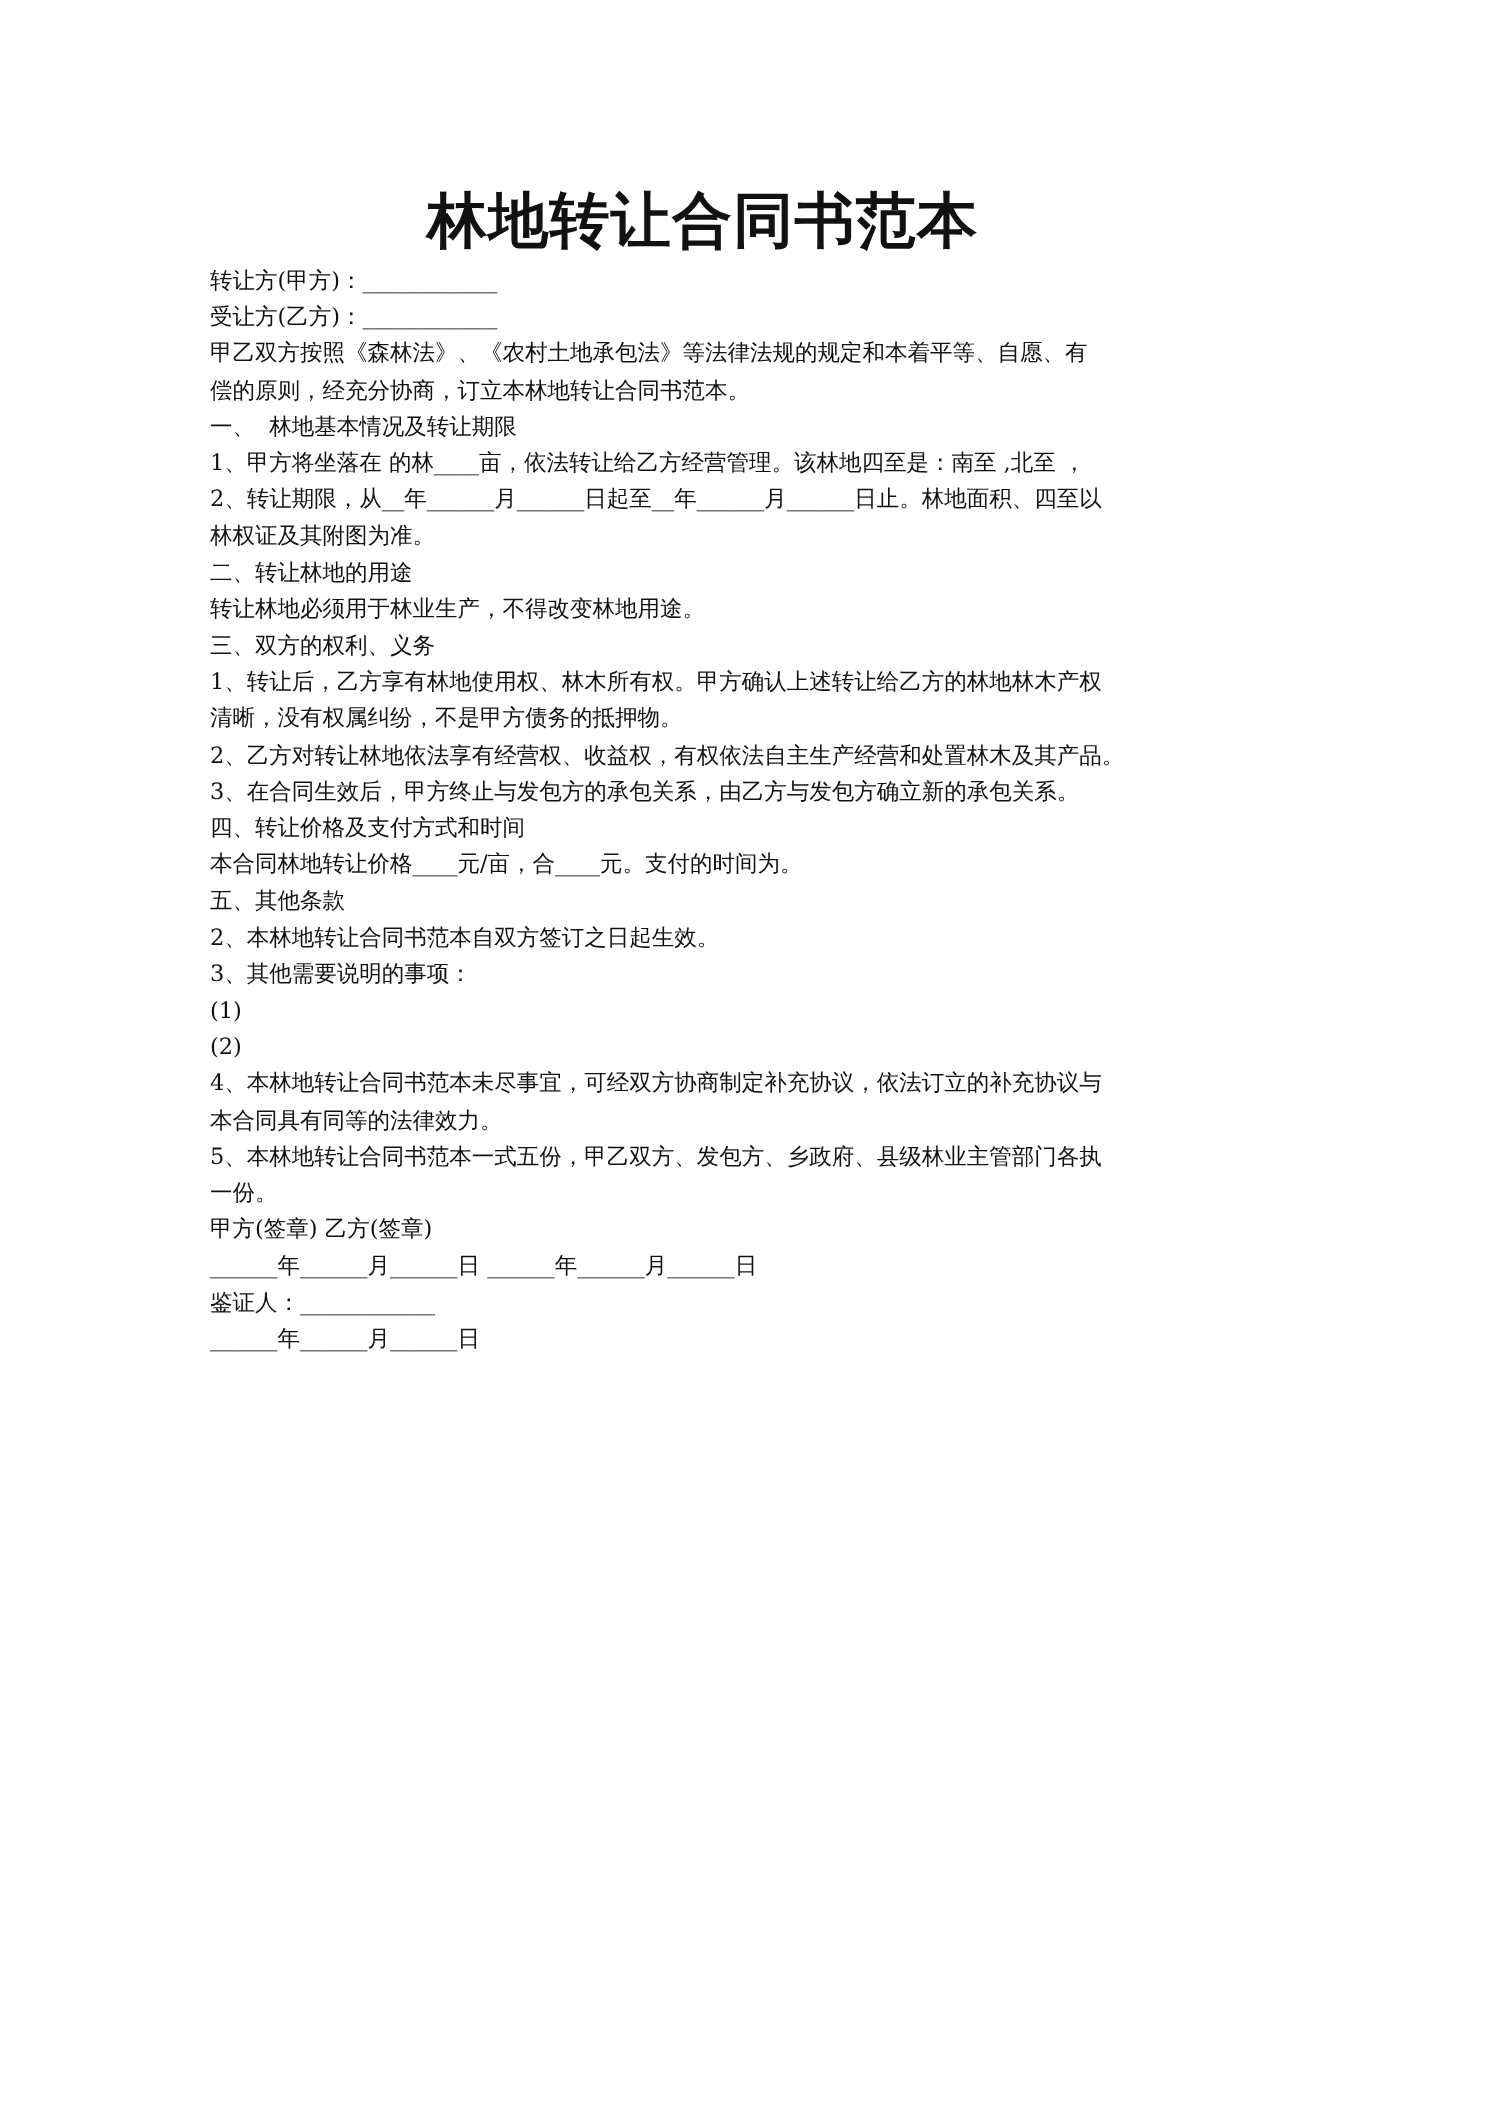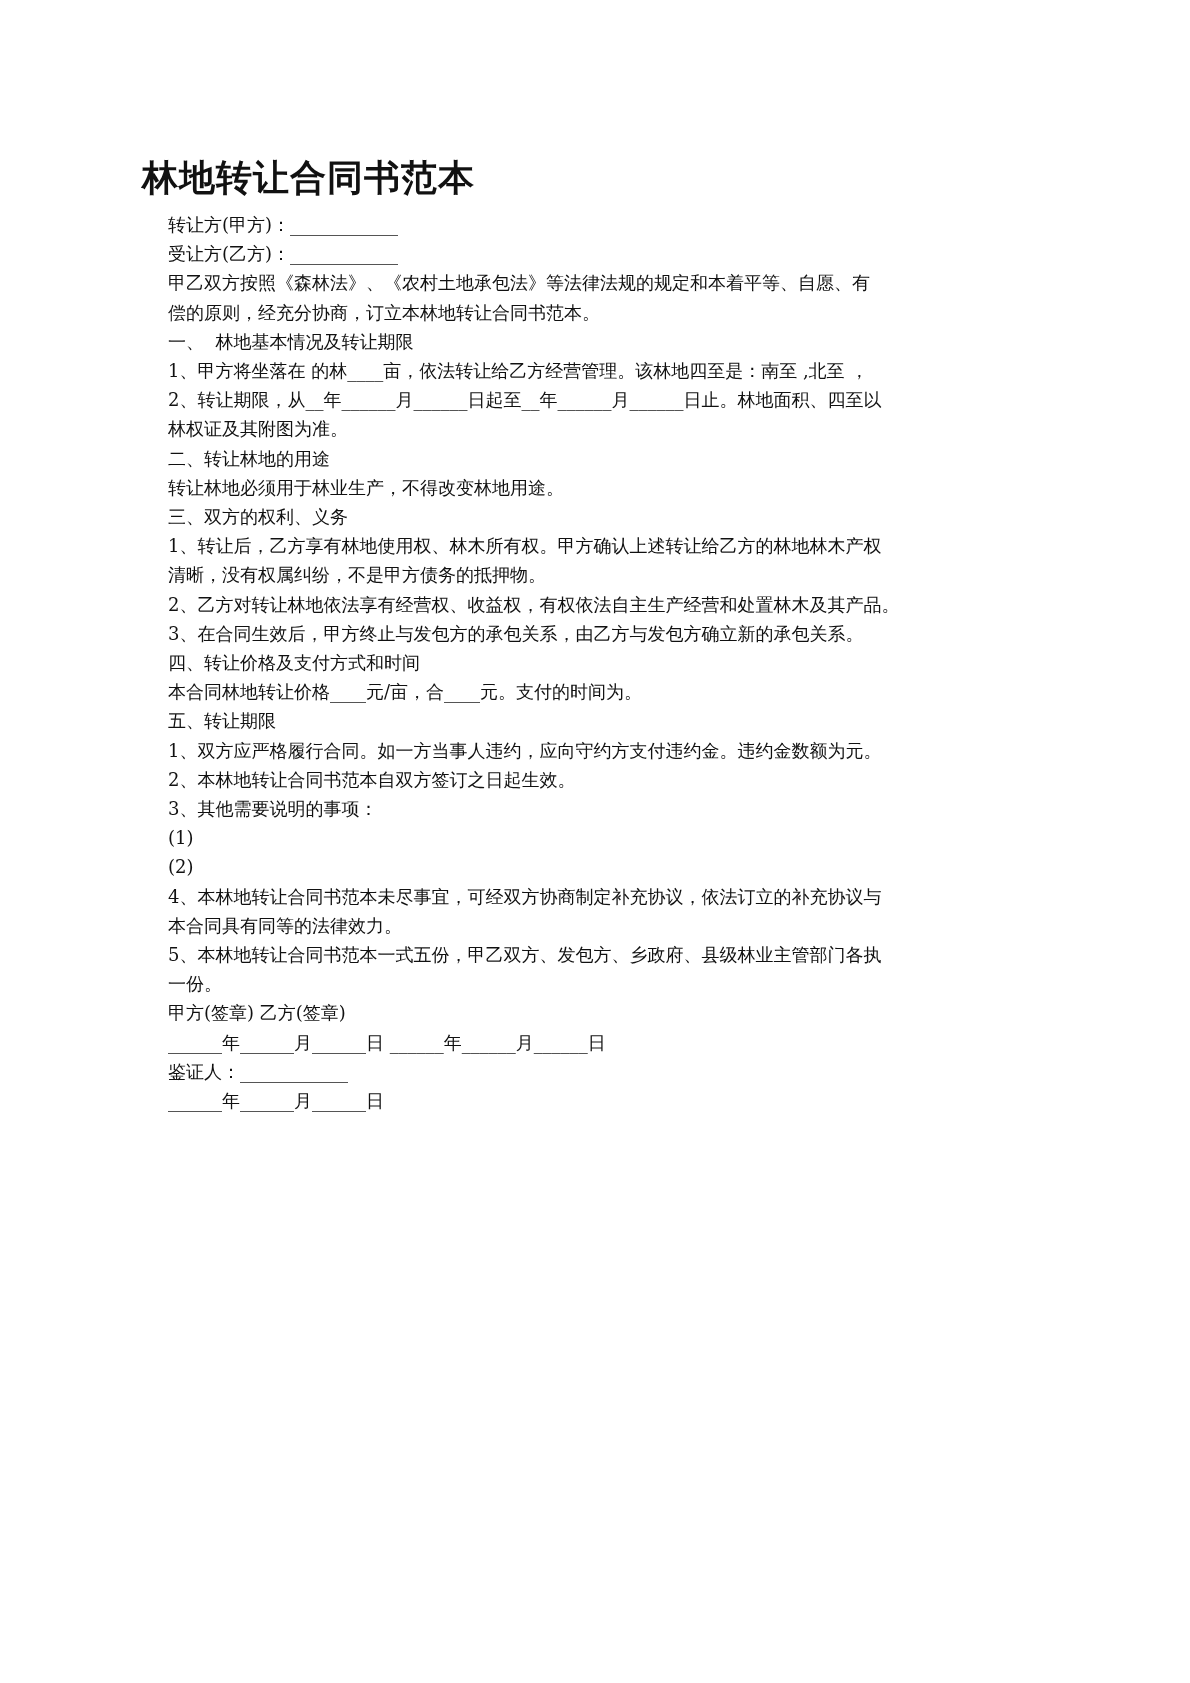--- a/index.html
+++ b/index.html
@@ -1,20 +1,20 @@
 <!DOCTYPE html>
 <html><head>
   <meta charset="utf-8">
   <style>
     html, body { margin: 0; padding: 0; background: #ffffff; }
     body { width: 1190px; height: 1683px; position: relative; overflow: hidden;
            font-family: "DejaVu Serif", "Liberation Serif", serif; color: #111111; }
     .page { position: absolute; left: 168px; top: 150px; width: 800px; }
-    .title { text-align: left; font-family: Liberation Sans, sans-serif;
-             font-weight: bold; font-size: 36px; line-height: 56px; margin: 0 0 4px -26px;
+    .title { text-align: center; font-family: Liberation Sans, sans-serif;
+             font-weight: bold; font-size: 48px; line-height: 56px; margin: 0 0 4px -26px;
              width: 840px; letter-spacing: 1px; }
     .line { font-size: 18px; line-height: 29.2px; white-space: pre; margin: 0; }
   </style>
 </head>
 <body>
 
 <div class="page">
   <h1 class="title">林地转让合同书范本</h1>
   <p class="line">转让方(甲方)：____________</p>
   <p class="line">受让方(乙方)：____________</p>
@@ -26,22 +26,21 @@
   <p class="line">林权证及其附图为准。</p>
   <p class="line">二、转让林地的用途</p>
   <p class="line">转让林地必须用于林业生产，不得改变林地用途。</p>
   <p class="line">三、双方的权利、义务</p>
   <p class="line">1、转让后，乙方享有林地使用权、林木所有权。甲方确认上述转让给乙方的林地林木产权</p>
   <p class="line">清晰，没有权属纠纷，不是甲方债务的抵押物。</p>
   <p class="line">2、乙方对转让林地依法享有经营权、收益权，有权依法自主生产经营和处置林木及其产品。</p>
   <p class="line">3、在合同生效后，甲方终止与发包方的承包关系，由乙方与发包方确立新的承包关系。</p>
   <p class="line">四、转让价格及支付方式和时间</p>
   <p class="line">本合同林地转让价格____元/亩，合____元。支付的时间为。</p>
-  <p class="line">五、转让期限</p>
-  <p class="line">1、双方应严格履行合同。如一方当事人违约，应向守约方支付违约金。违约金数额为元。</p>
+  <p class="line">五、其他条款</p>
   <p class="line">2、本林地转让合同书范本自双方签订之日起生效。</p>
   <p class="line">3、其他需要说明的事项：</p>
   <p class="line">(1)</p>
   <p class="line">(2)</p>
   <p class="line">4、本林地转让合同书范本未尽事宜，可经双方协商制定补充协议，依法订立的补充协议与</p>
   <p class="line">本合同具有同等的法律效力。</p>
   <p class="line">5、本林地转让合同书范本一式五份，甲乙双方、发包方、乡政府、县级林业主管部门各执</p>
   <p class="line">一份。</p>
   <p class="line">甲方(签章) 乙方(签章)</p>
   <p class="line">______年______月______日 ______年______月______日</p>

